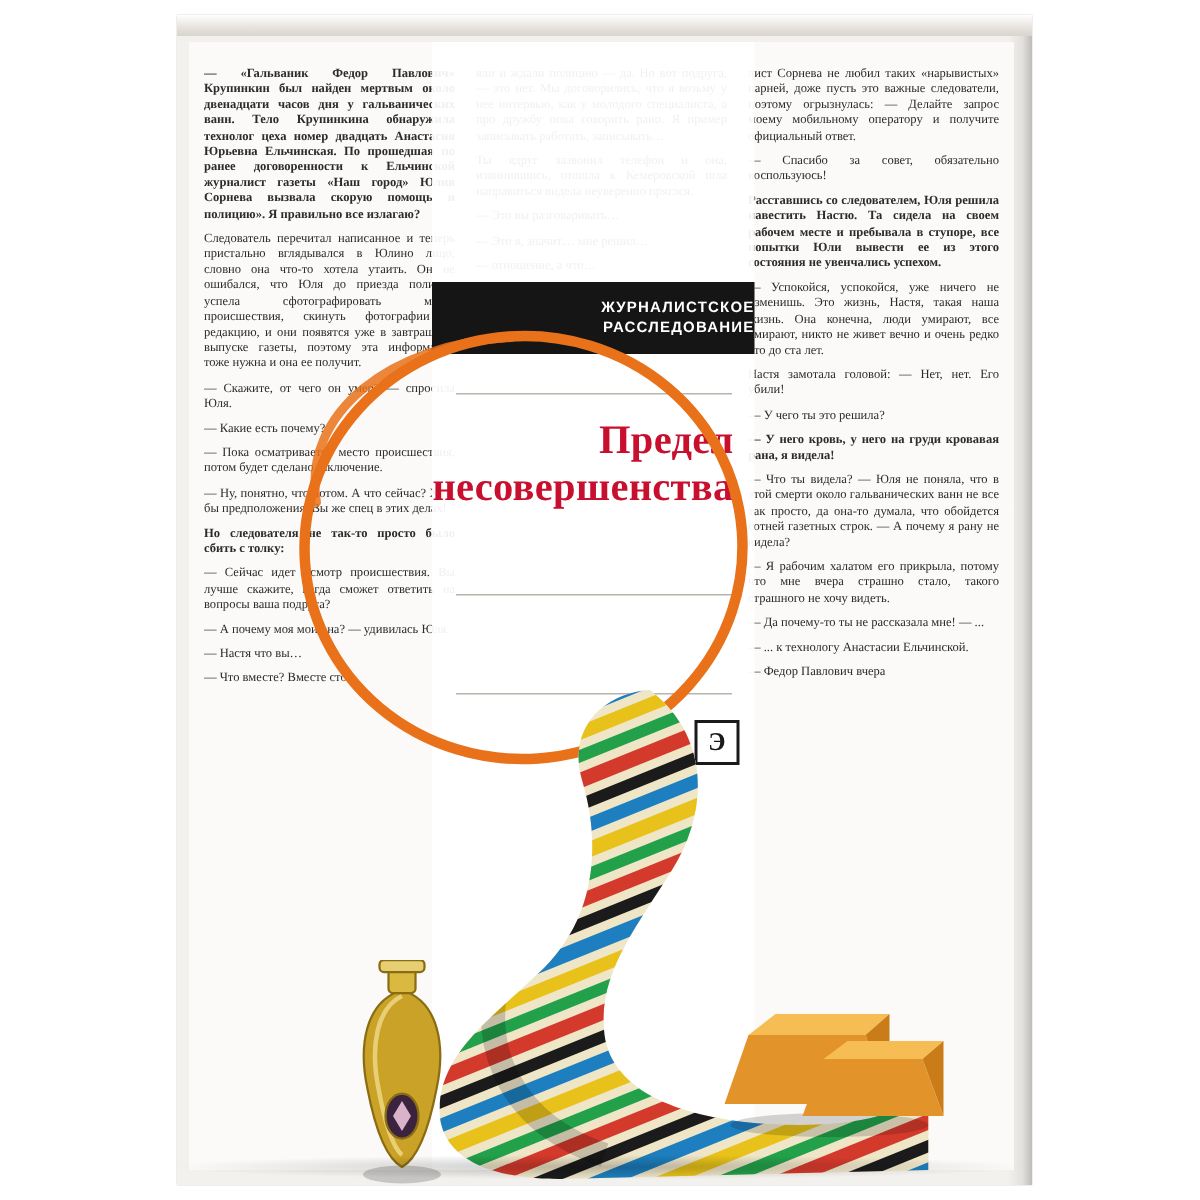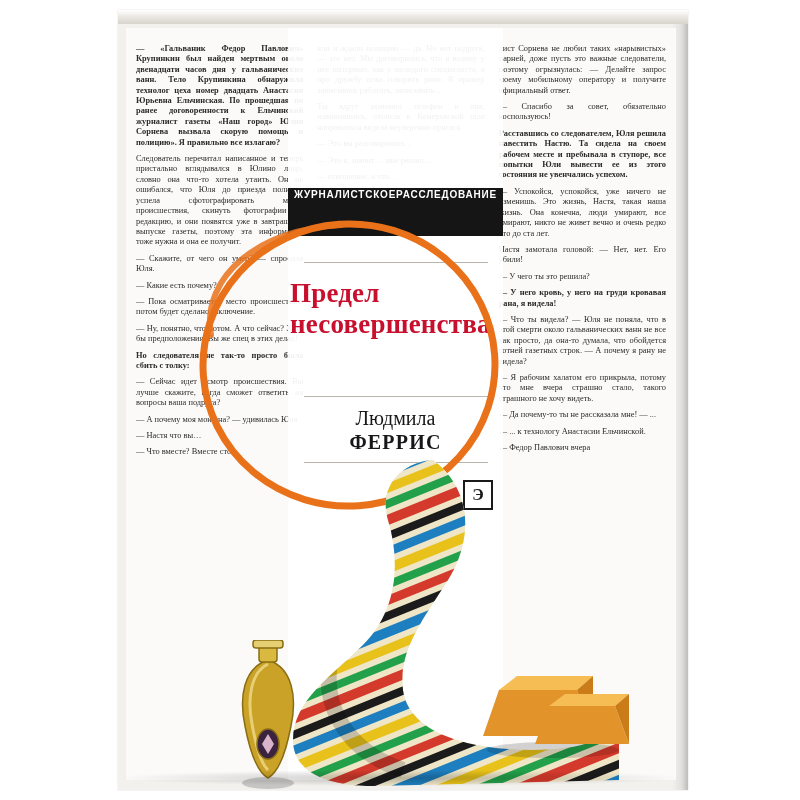--- a/index.html
+++ b/index.html
@@ -94,22 +94,22 @@
   
   .genre-band {
     position: absolute;
     left: 170px;
     top: 178px;
     width: 215px;
     height: 48px;
     background: #151515;
     color: #ffffff;
     display: flex;
-    flex-direction: row;
-    align-items: flex-start;
+    flex-direction: column;
+    align-items: flex-end;
     justify-content: center;
     letter-spacing: 0.8px;
   }
   .genre-band span {
     display: block;
     font-family: "Liberation Sans", sans-serif;
     font-size: 10px;
     font-weight: bold;
     line-height: 13px;
     text-transform: uppercase;
@@ -121,24 +121,24 @@
     width: 184px;
     height: 1px;
     background: #b9b4ac;
   }
   .rule.r1 { top: 252px; }
   .rule.r2 { top: 386px; }
   .rule.r3 { top: 452px; }
 
   .title {
     position: absolute;
-    left: 172px;
+    left: 156px;
     top: 268px;
     width: 215px;
-    text-align: left;
+    text-align: right;
     color: #c8102e;
     font-family: "Liberation Serif", serif;
     font-weight: bold;
     font-size: 27px;
     line-height: 31px;
     letter-spacing: 0.2px;
   }
 
   .author {
     position: absolute;
@@ -252,24 +252,20 @@
 
     <div class="rule r1"></div>
 
     <div class="title">
       <div>Предел</div>
       <div>несовершенства</div>
     </div>
 
     <div class="rule r2"></div>
 
-    <div class="author">
-      <span class="first">Людмила</span>
-      <span class="last">ФЕРРИС</span>
-    </div>
 
     <div class="rule r3"></div>
 
     <div class="publisher-logo">Э</div>
 
     <svg class="marker-ellipse" viewBox="0 0 312 300">
       <ellipse cx="158" cy="150" rx="146" ry="141" fill="none" stroke="#e8711a" stroke-width="7" stroke-linecap="round" transform="rotate(-4 158 150)"></ellipse>
       <path d="M 20 120 C 10 60 70 14 150 10" fill="none" stroke="#e8711a" stroke-width="6" stroke-linecap="round" opacity="0.85"></path>
     </svg>
 

